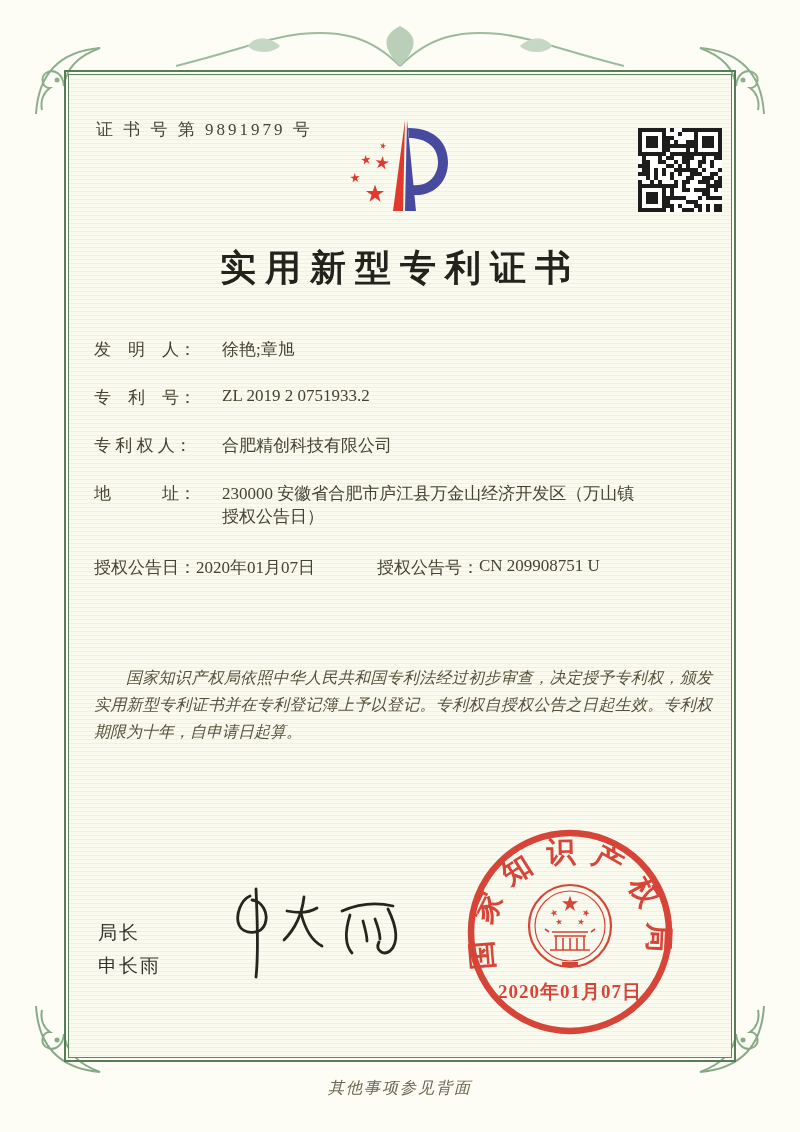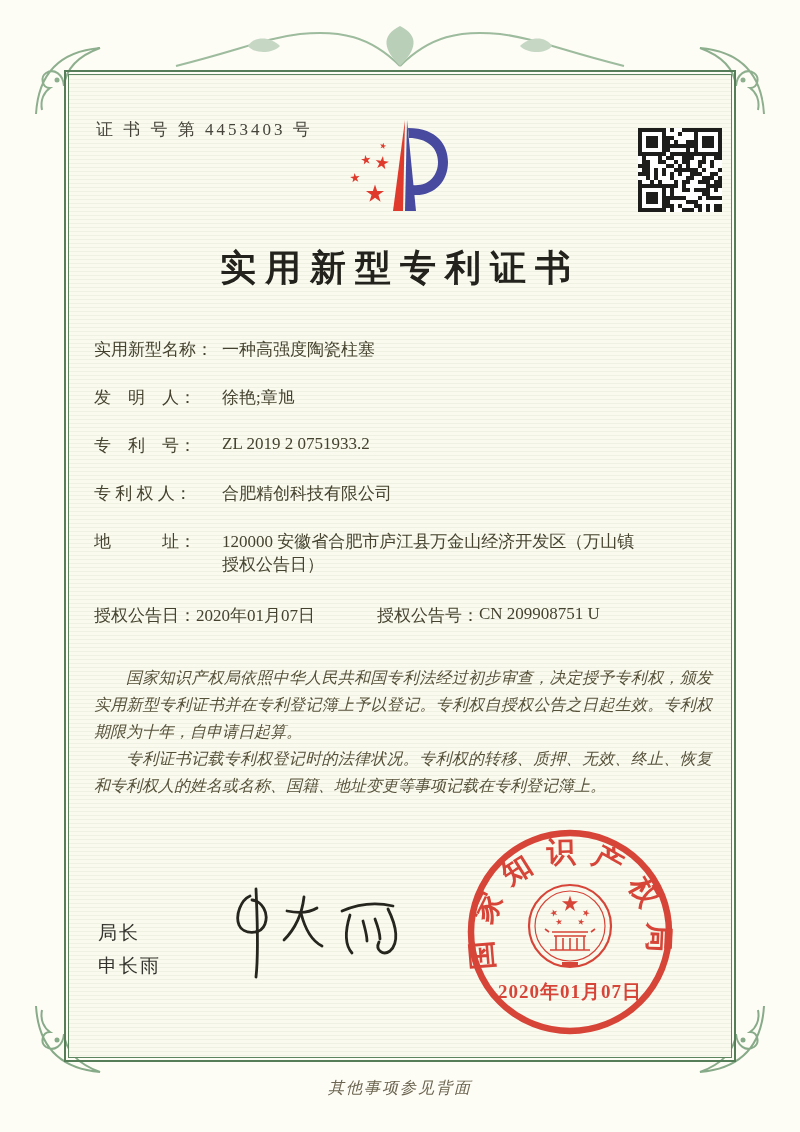--- a/index.html
+++ b/index.html
@@ -103,21 +103,21 @@
   <g stroke="#7ba27d" fill="none" stroke-width="2" opacity=".9" transform="scale(-1,-1) translate(-80,-80)">
     <path d="M6,74 C8,40 24,12 70,8 C48,16 36,28 34,46 C33,34 24,28 16,33 C10,37 12,48 20,48 C14,52 10,60 12,70"></path>
     <circle cx="27" cy="40" r="2.5" fill="#7ba27d" stroke="none"></circle>
   </g>
 </svg>
 
 <div class="frame">
   <div class="frame-inner"></div>
   <div class="content">
 
-    <div class="cert-no">证 书 号 第 4453403 号</div>
+    <div class="cert-no">证 书 号 第 9891979 号</div>
 
     <svg class="logo" width="120" height="100" viewBox="0 0 120 100">
       <defs>
         <path id="star-a" d="M0,-10 L2.24,-3.09 L9.51,-3.09 L3.63,1.18 L5.88,8.09 L0,3.82 L-5.88,8.09 L-3.63,1.18 L-9.51,-3.09 L-2.24,-3.09 Z"></path>
       </defs>
       <path d="M64,12 C94,12 104,30 104,46 C104,66 90,80 70,79 L68,69 C84,71 94,60 94,46 C94,31 82,22 65,22 Z" fill="#474a9e"></path>
       <path d="M63,4 L72,95 L61,95 Z" fill="#474a9e"></path>
       <path d="M61,4 L49,95 L59,95 Z" fill="#df3a2c"></path>
       <g fill="#df3a2c">
         <use href="#star-a" transform="translate(39,30) scale(0.33) rotate(12)"></use>
@@ -375,57 +375,52 @@
         <i style="left:60px;top:80px"></i>
         <i style="left:68px;top:80px"></i>
         <i style="left:76px;top:80px"></i>
         <i style="left:80px;top:80px"></i>
       </div>
 
     <div class="title">实用新型专利证书</div>
 
     <div class="fields">
       <div class="row">
-        <span class="lbl">实用新型名称：</span>
-        <span class="val">一种高强度陶瓷柱塞</span>
-      </div>
-      <div class="row">
         <span class="lbl">发　明　人：</span>
         <span class="val">徐艳;章旭</span>
       </div>
       <div class="row">
         <span class="lbl">专　利　号：</span>
         <span class="val">ZL 2019 2 0751933.2</span>
       </div>
       <div class="row">
         <span class="lbl">专 利 权 人：</span>
         <span class="val">合肥精创科技有限公司</span>
       </div>
       <div class="row addr">
         <span class="lbl">地　　　址：</span>
         <span class="val">
-          <span style="display:block">120000 安徽省合肥市庐江县万金山经济开发区（万山镇</span>
+          <span style="display:block">230000 安徽省合肥市庐江县万金山经济开发区（万山镇</span>
           <span style="display:block">授权公告日）</span>
         </span>
       </div>
       <div class="grant-row">
         <span class="pair">
           <span>授权公告日：</span>
           <span>2020年01月07日</span>
         </span>
         <span class="pair">
           <span>授权公告号：</span>
           <span>CN 209908751 U</span>
         </span>
       </div>
     </div>
 
     <div class="paras">
       <p>国家知识产权局依照中华人民共和国专利法经过初步审查，决定授予专利权，颁发实用新型专利证书并在专利登记簿上予以登记。专利权自授权公告之日起生效。专利权期限为十年，自申请日起算。</p>
-      <p>专利证书记载专利权登记时的法律状况。专利权的转移、质押、无效、终止、恢复和专利权人的姓名或名称、国籍、地址变更等事项记载在专利登记簿上。</p>
     </div>
 
     <div class="sig-labels">
       <div>局长</div>
       <div>申长雨</div>
     </div>
     <svg class="sig-script" width="210" height="100" viewBox="0 0 210 100">
       <g stroke="#26261f" stroke-width="2.8" fill="none" stroke-linecap="round">
         <path d="M34,12 C25,16 19,31 23,41 C27,51 45,51 49,40 C53,29 46,17 36,16"></path>
         <path d="M40,5 C41,30 43,66 40,93"></path>

